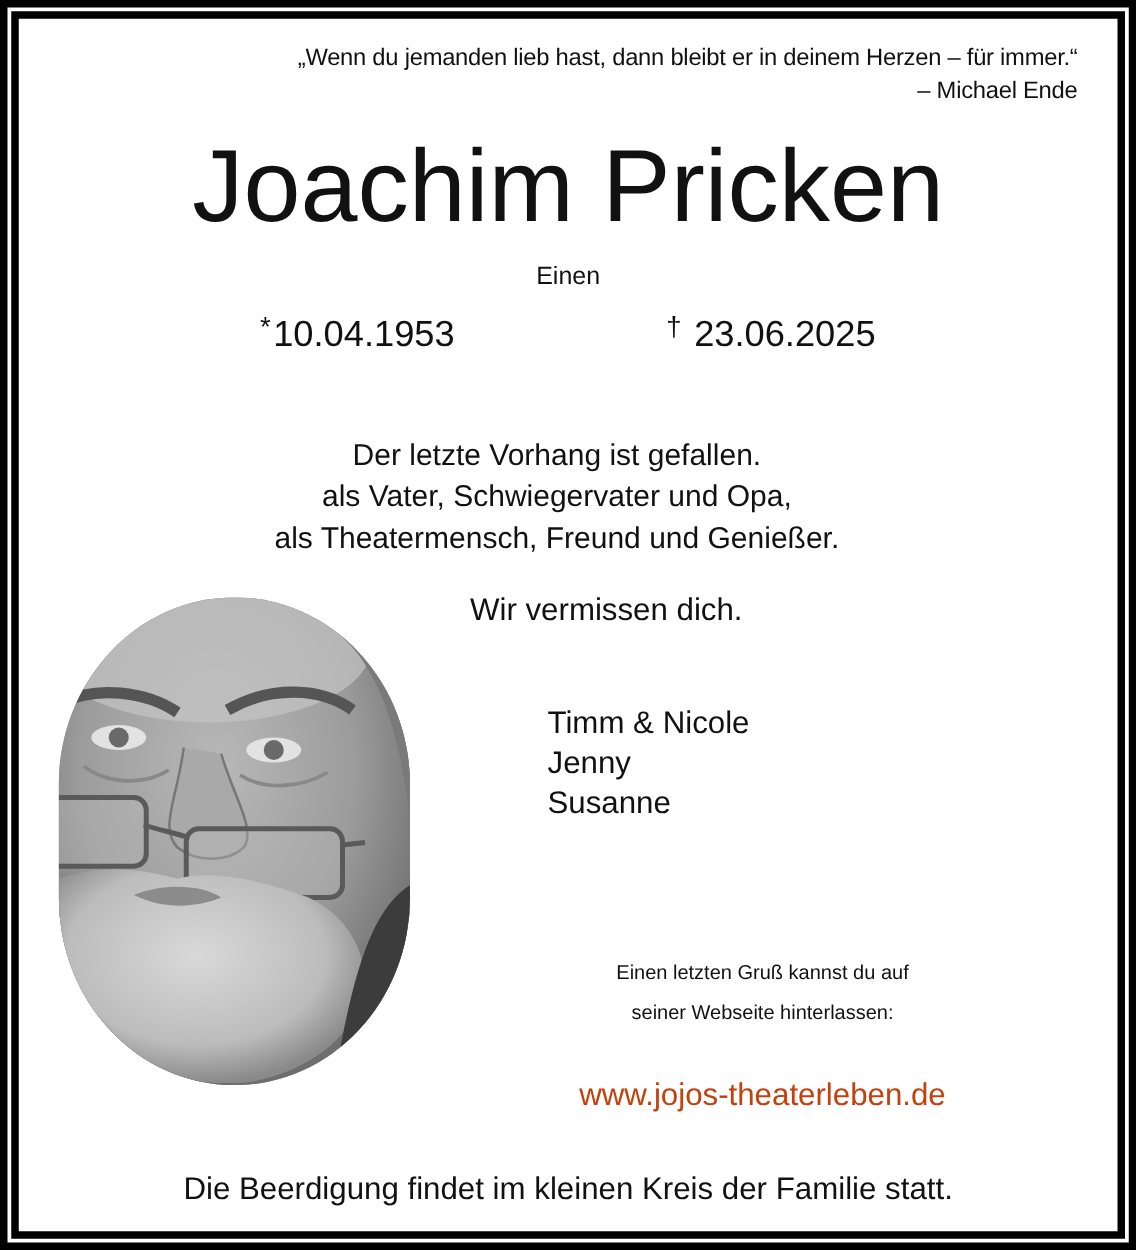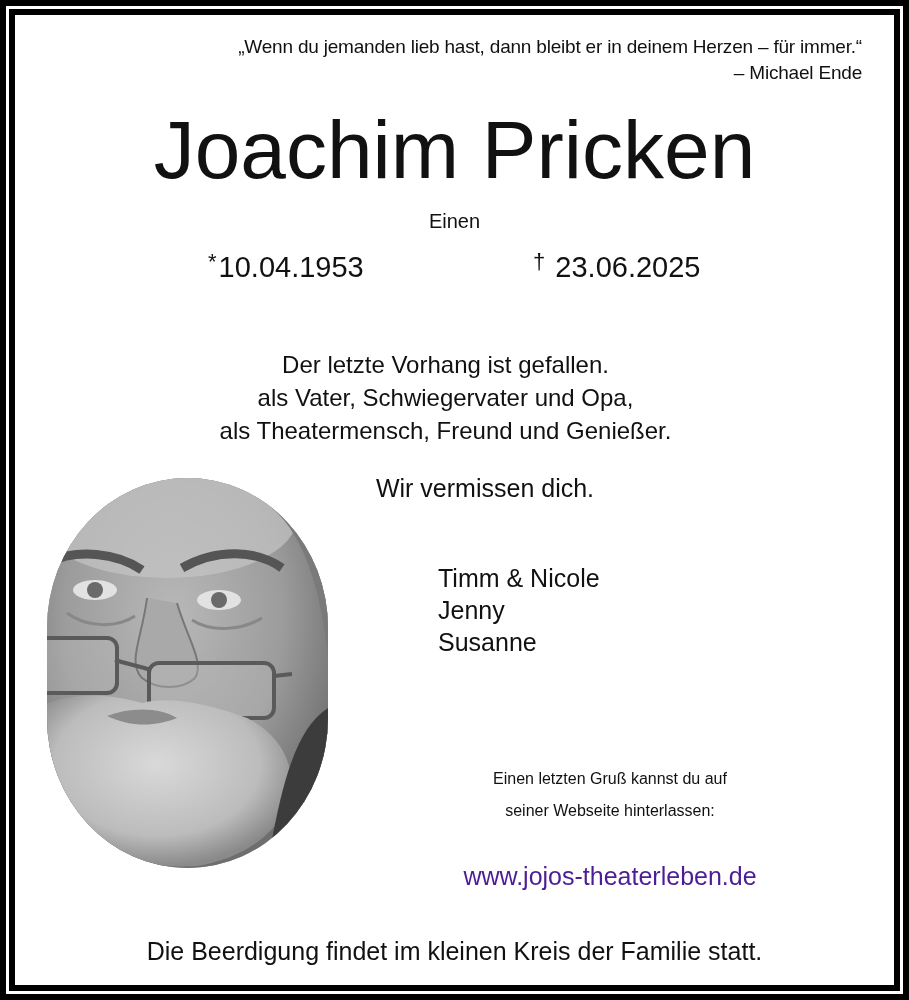--- a/index.html
+++ b/index.html
@@ -119,21 +119,21 @@
       line-height: 32px;
     }
     .website {
       position: absolute;
       left: 380px;
       width: 460px;
       top: 860px;
       text-align: center;
       font-size: 25px;
       line-height: 32px;
-      color: #4c1d95;
+      color: #c2410c;
       text-decoration: none;
     }
     .funeral {
       position: absolute;
       left: 0; right: 0;
       top: 935px;
       text-align: center;
       font-size: 25px;
       line-height: 32px;
     }

